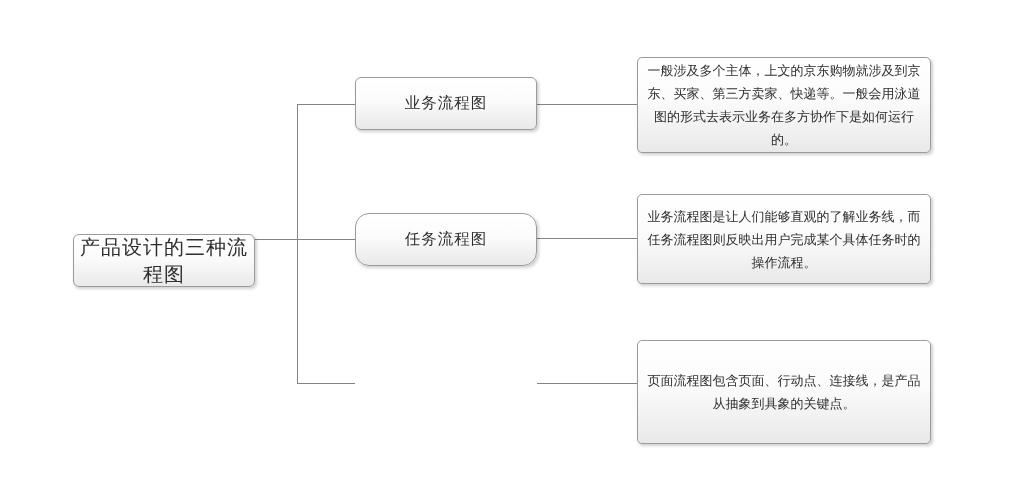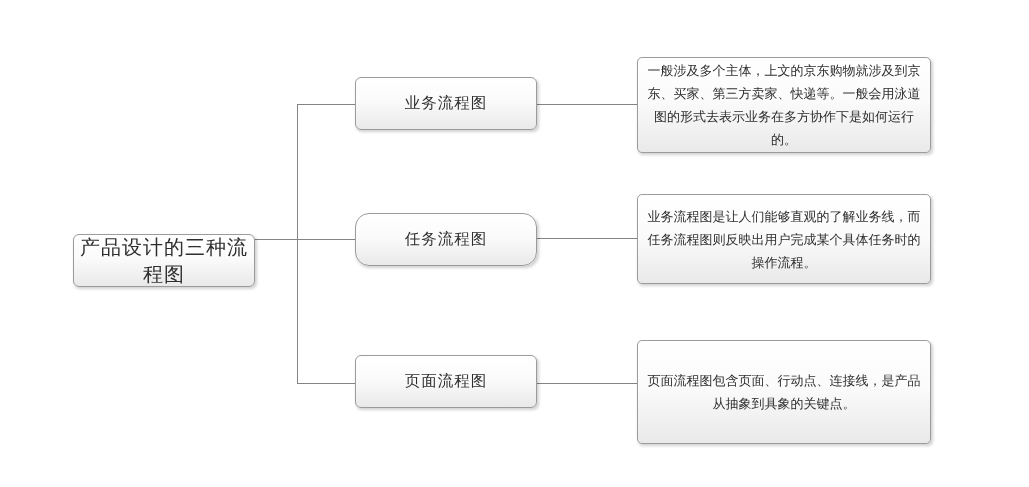--- a/index.html
+++ b/index.html
@@ -83,23 +83,20 @@
   <div class="node topic root">
     <span>产品设计的三种流程图</span>
   </div>
 
   <div class="node topic b1">
     <span>业务流程图</span>
   </div>
   <div class="node topic b2">
     <span>任务流程图</span>
   </div>
-  <div class="node topic b3">
-    <span>页面流程图</span>
-  </div>
 
   <div class="node desc d1">
     <span>一般涉及多个主体，上文的京东购物就涉及到京东、买家、第三方卖家、快递等。一般会用泳道图的形式去表示业务在多方协作下是如何运行的。</span>
   </div>
   <div class="node desc d2">
     <span>业务流程图是让人们能够直观的了解业务线，而任务流程图则反映出用户完成某个具体任务时的操作流程。</span>
   </div>
   <div class="node desc d3">
     <span>页面流程图包含页面、行动点、连接线，是产品从抽象到具象的关键点。</span>
   </div>

